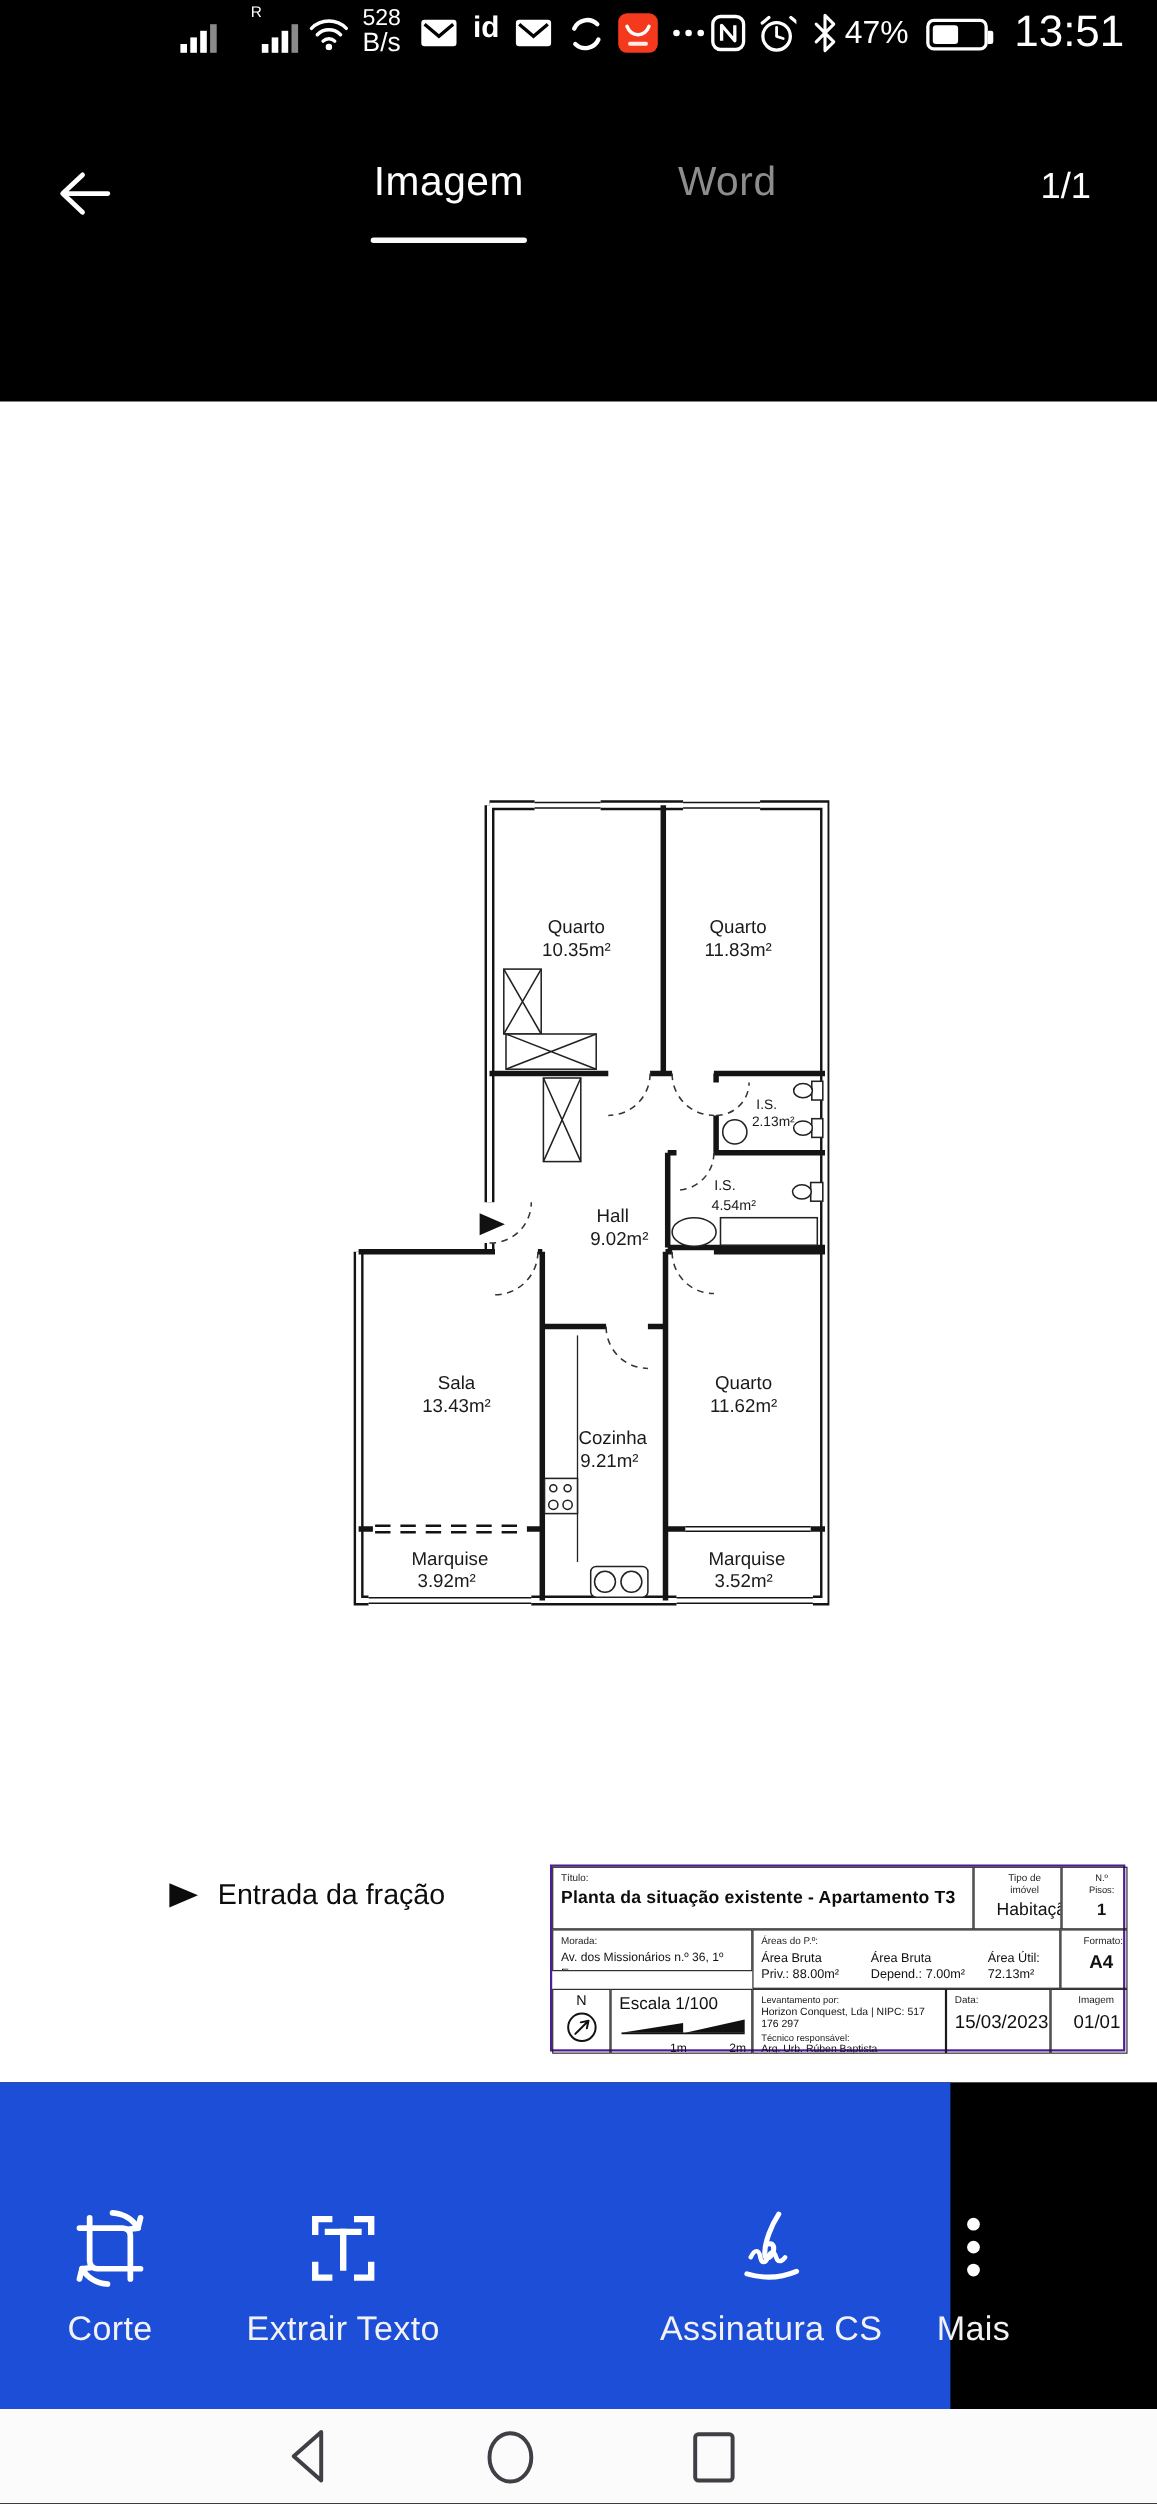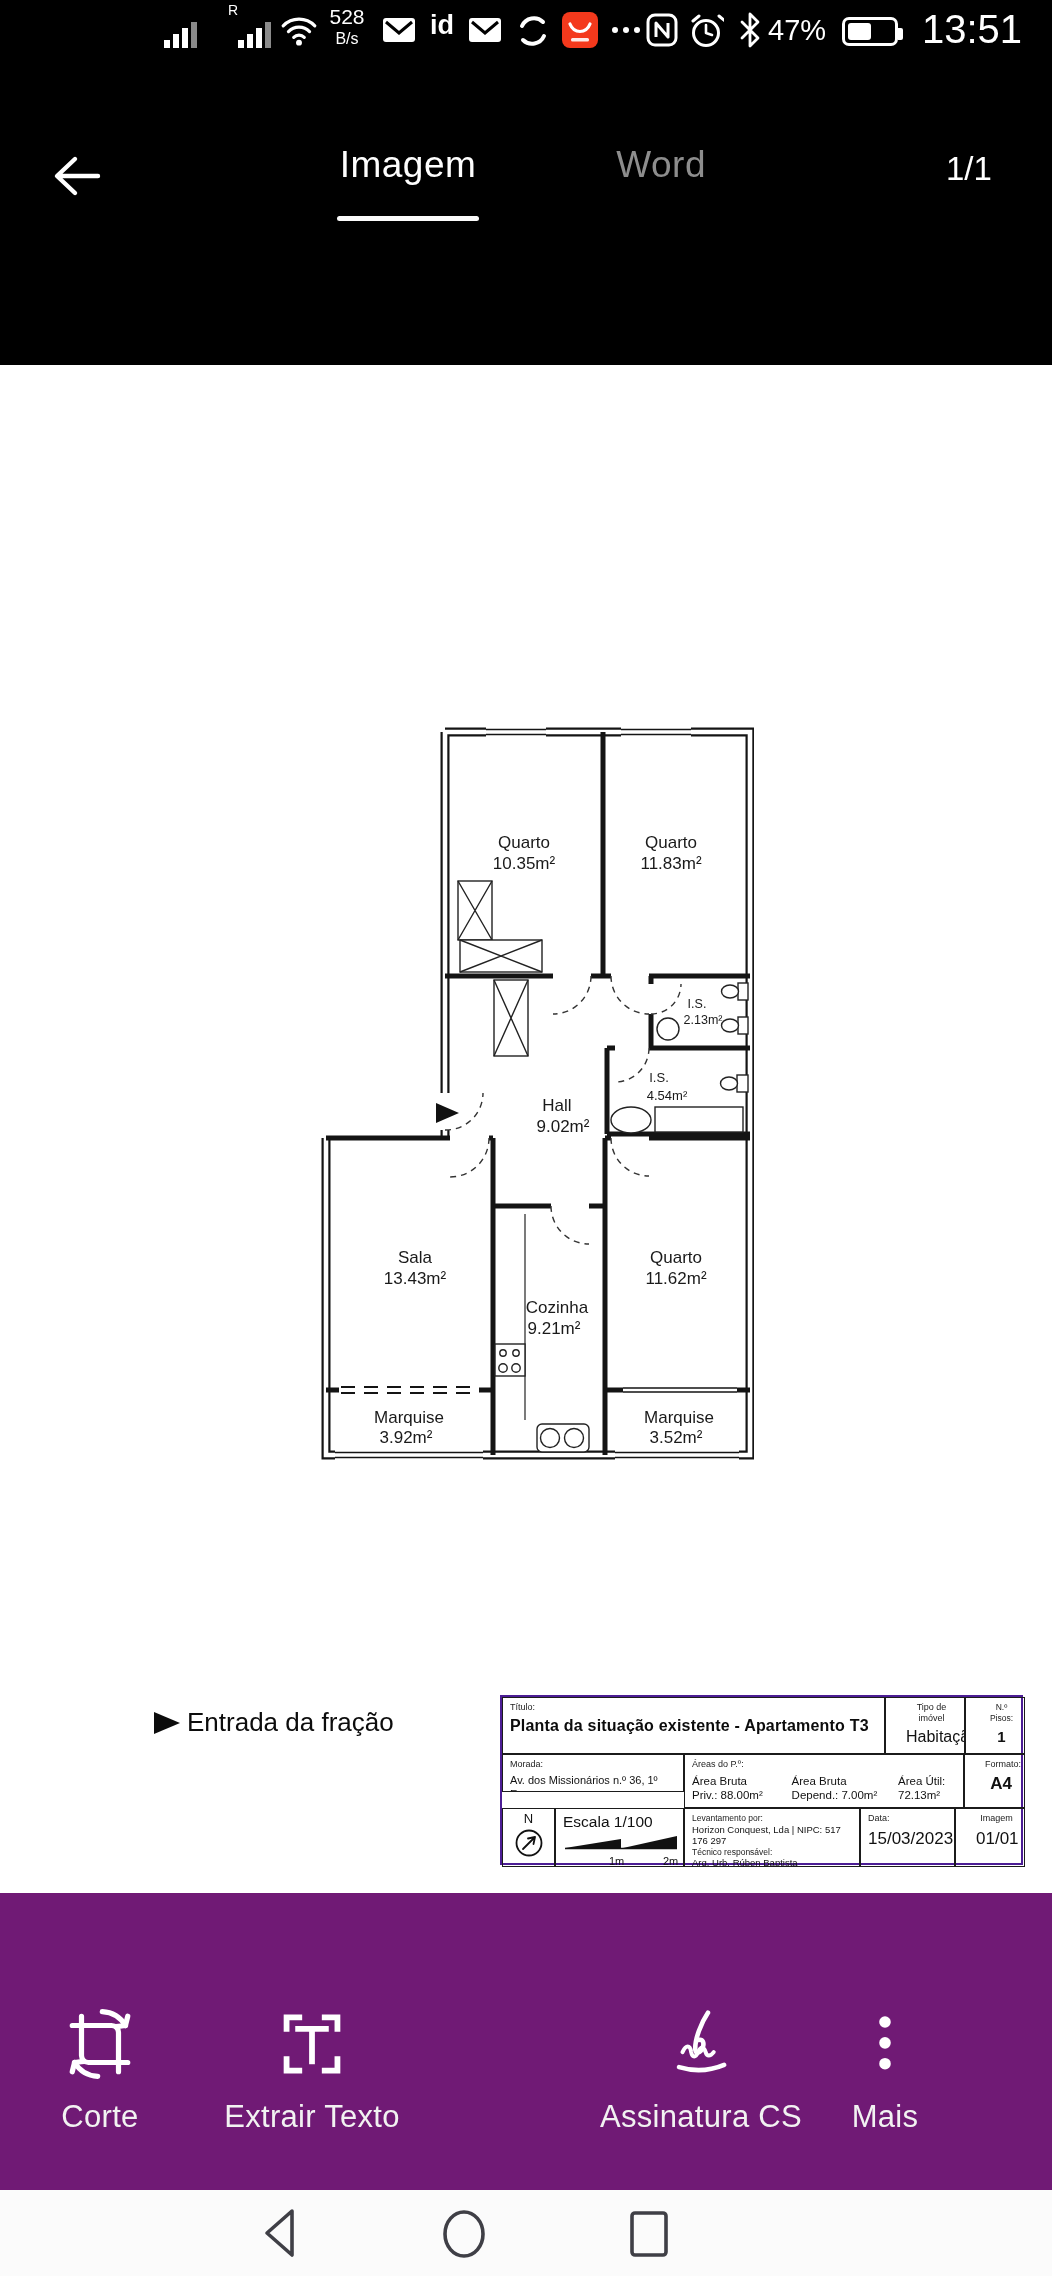--- a/index.html
+++ b/index.html
@@ -24,40 +24,40 @@
   
   .appbar { left:0; top:64px; width:1052px; height:301px; background:#000; }
   .tab { font-size:37px; letter-spacing:0.5px; }
   .tab-active { color:#fefefe; }
   .tab-inactive { color:#8d8d8d; }
   .tab-underline { height:5px; background:#fafafa; border-radius:3px; }
 
   
   .content { left:0; top:365px; width:1052px; height:1528px; background:#ffffff; }
 
-  .legend-row { display:flex; align-items:center; gap:6px; }
+  .legend-row { display:flex; align-items:center; gap:17px; }
   .legend-label { font-size:26px; color:#0c0c0c; }
 
   
   .tblock { border:2px solid #4c1d95; background:#fff; color:#111; }
   .tcell { position:absolute; border:1px solid #1b1b1b; padding:4px 7px; overflow:hidden; }
   .tlabel { font-size:9px; color:#222; line-height:11px; }
   .ttitle { font-size:16px; font-weight:bold; color:#0c0c0c; margin-top:4px; letter-spacing:0.2px; }
   .tval-lg { font-size:16px; margin-top:4px; }
   .tval-md { font-size:11px; line-height:14px; margin-top:3px; }
   .areas-row { display:flex; margin-top:4px; }
   .area-col { font-size:11.5px; line-height:14px; }
   .tcenter { text-align:center;padding-left:20px; }
   .tdate { font-size:17px; margin-top:5px; }
   .lev-line-l { font-size:8.5px; line-height:10.5px; color:#222; }
   .lev-line-v { font-size:9.5px; line-height:11.5px; color:#111; }
   .scale-ticks { position:relative; height:13px; font-size:11px; }
 
   
-  .toolbar { left:0; top:1893px; width:1052px; height:297px; background:#701a75; }
+  .toolbar { left:0; top:1893px; width:864px; height:297px; background:#1d4ed8; }
   .tool { position:absolute; width:220px; text-align:center; cursor:pointer; }
   .tool svg { display:block; margin:0 auto; }
   .tool-label { margin-top:18px; font-size:31px; color:#f2f2f2; letter-spacing:0.3px; }
 
   
   .navbar { left:0; top:2190px; width:1052px; height:86px; background:#fbfbfb; }
 
   svg text { font-family:"Liberation Sans","DejaVu Sans",sans-serif; fill:#1a1a1a; }
 </style>
 </head>
@@ -82,21 +82,21 @@
     <svg class="abs" style="left:280px;top:14px" width="38" height="32" viewBox="0 0 36 30">
       <g stroke="#fff" stroke-width="3" fill="none" stroke-linecap="round">
         <path d="M3,11 a21,21 0 0 1 30,0"></path>
         <path d="M8,16.5 a14,14 0 0 1 20,0"></path>
         <path d="M13,22 a7,7 0 0 1 10,0"></path>
       </g>
       <circle cx="18" cy="27" r="2.8" fill="#fff"></circle>
     </svg>
     <div class="abs speed" style="left:322px;top:6px;width:50px">
       <div style="font-size:21px">528</div>
-      <div style="font-size:16px">B/s</div>
+      <div style="font-size:24px">B/s</div>
     </div>
     <svg class="abs" style="left:382px;top:17px" width="34" height="26" viewBox="0 0 34 26">
       <rect x="1" y="1" width="32" height="24" rx="3" fill="#fff"></rect>
       <polyline points="4,5 17,16 30,5" fill="none" stroke="#000" stroke-width="3"></polyline>
     </svg>
     <div class="abs sb-txt" style="left:430px;top:10px;font-size:27px;font-weight:bold">id</div>
     <svg class="abs" style="left:468px;top:17px" width="34" height="26" viewBox="0 0 34 26">
       <rect x="1" y="1" width="32" height="24" rx="3" fill="#fff"></rect>
       <polyline points="4,5 17,16 30,5" fill="none" stroke="#000" stroke-width="3"></polyline>
     </svg>

